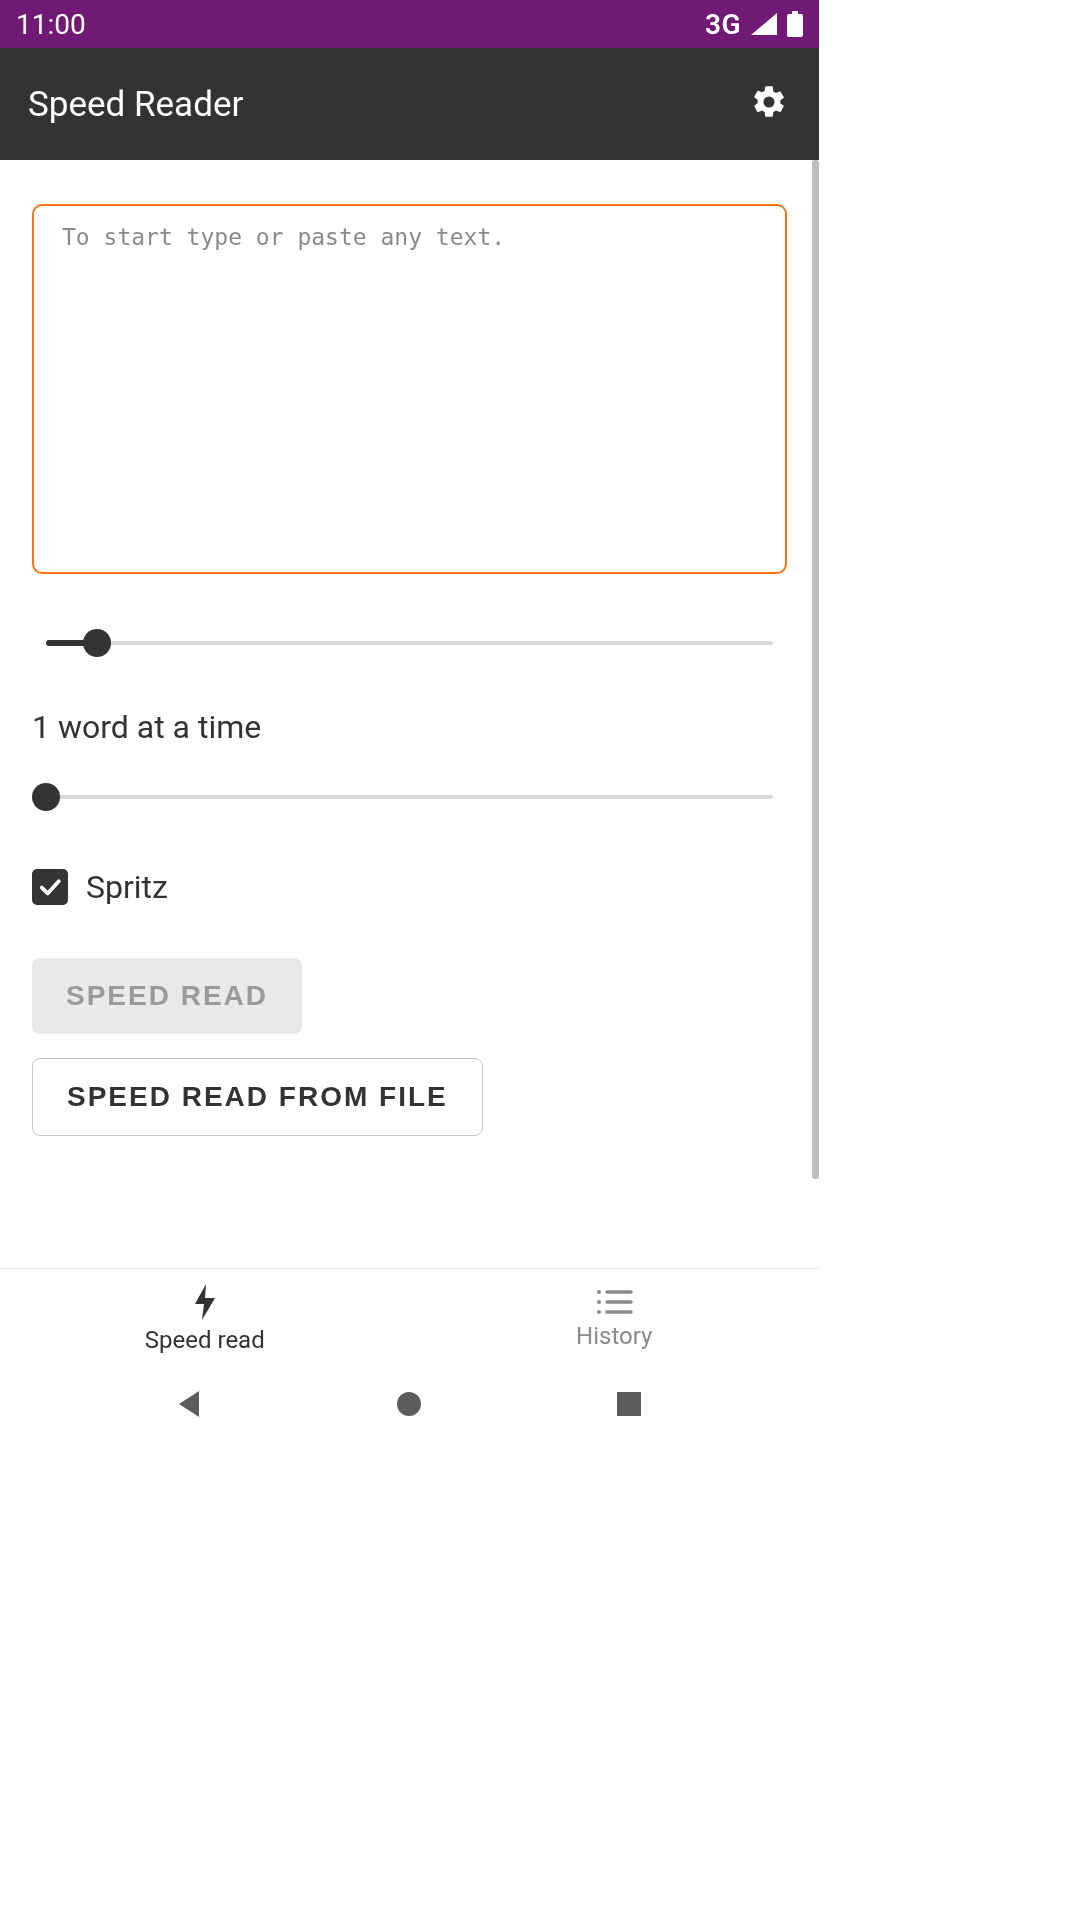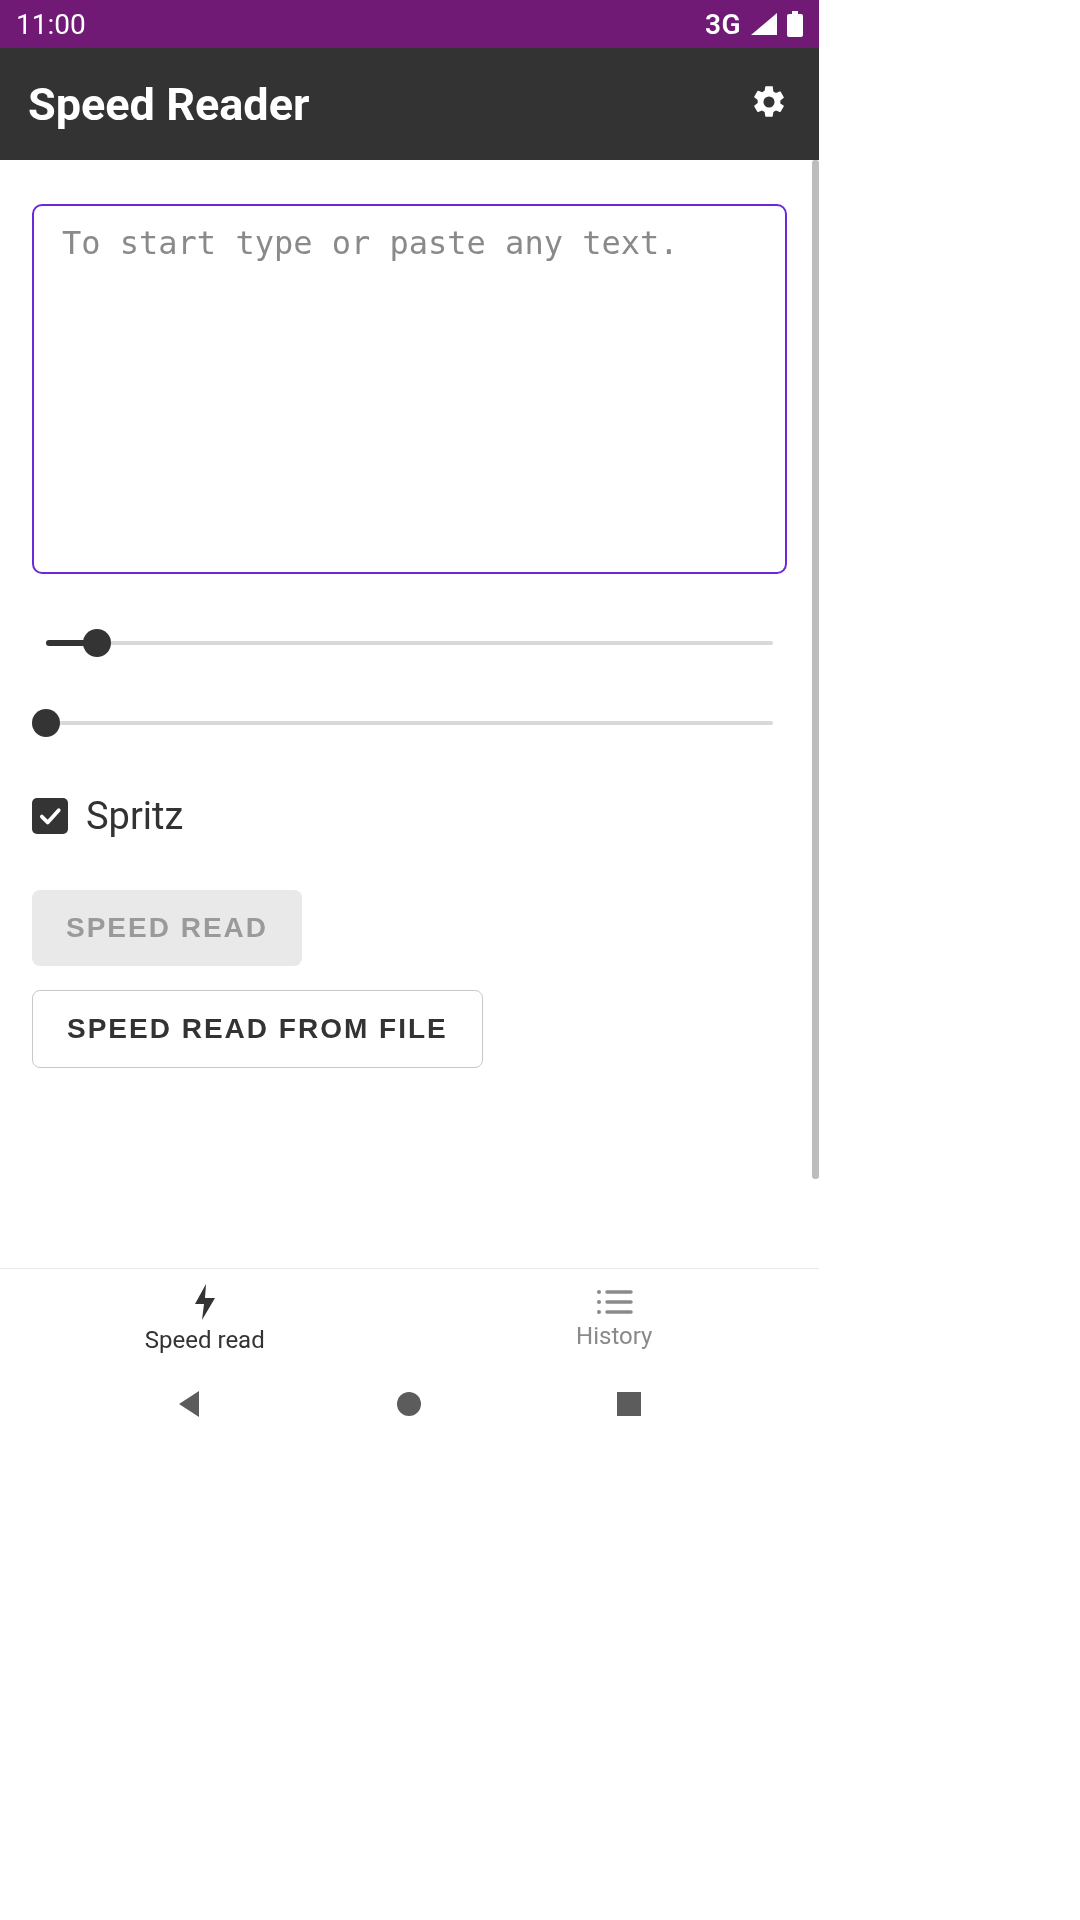--- a/index.html
+++ b/index.html
@@ -12,41 +12,41 @@
   .status-right { display: flex; align-items: center; gap: 10px; }
   .status-right .net { font-size: 28px; font-weight: 600; letter-spacing: 0.5px; }
   .sig-icon, .bat-icon { display: inline-block; }
   .sig-icon svg, .bat-icon svg { display: block; }
 
   .app-bar {
     height: 112px; background: #333333; color: #ffffff;
     display: flex; align-items: center; justify-content: space-between;
     padding: 0 28px;
   }
-  .app-title { font-size: 45px; font-weight: 700; }
+  .app-title { font-size: 35px; font-weight: 400; }
   .gear-btn { width: 44px; height: 44px; display: flex; align-items: center; justify-content: center; cursor: pointer; }
 
   .content {
     padding: 44px 32px 0 32px;
     height: calc(1443px - 48px - 112px - 100px - 75px);
     overflow: hidden; position: relative;
   }
   .scroll-hint {
     position: absolute; right: 0; top: 0; width: 7px; height: 100%;
     background: transparent;
   }
   .scroll-thumb {
     position: absolute; right: 0; top: 0; width: 7px; height: 92%;
     background: #bdbdbd; border-radius: 3px;
   }
 
   .text-input {
     width: 100%; height: 370px;
-    border: 2px solid #6d28d9; border-radius: 10px;
-    padding: 18px 28px; font-size: 32px; color: #333;
+    border: 2px solid #f97316; border-radius: 10px;
+    padding: 18px 28px; font-size: 23px; color: #333;
     resize: none;
   }
   .text-input::placeholder { color: #8a8a8a; }
 
   .slider-block { margin-top: 50px; }
   .slider-label { font-size: 32px; color: #333; margin-bottom: 36px; }
   .slider {
     position: relative; height: 30px; margin: 0 14px;
   }
   .slider-track {
@@ -62,21 +62,21 @@
     background: #343434; border-radius: 50%;
     transform: translate(-50%, -50%);
   }
 
   .check-row { margin-top: 56px; display: flex; align-items: center; gap: 18px; }
   .checkbox {
     width: 36px; height: 36px; background: #343434; border-radius: 5px;
     display: flex; align-items: center; justify-content: center;
   }
   .checkbox svg { display: block; }
-  .check-label { font-size: 38px; color: #333; }
+  .check-label { font-size: 32px; color: #333; }
 
   .btn-col { margin-top: 52px; display: flex; flex-direction: column; gap: 24px; align-items: flex-start; }
   .btn {
     padding: 22px 34px; font-size: 28px; font-weight: 600;
     letter-spacing: 2px; border-radius: 8px; text-transform: uppercase;
     cursor: pointer;
   }
   .btn-disabled {
     background: #e9e9e9; color: #9a9a9a; border: none;
     cursor: not-allowed;
@@ -150,20 +150,21 @@
   <div class="slider-block">
     <div class="slider">
       <div class="slider-track"></div>
       <div class="slider-fill" style="width:7%;"></div>
       <div class="slider-thumb" style="left:7%;"></div>
     </div>
   </div>
 
   
   <div class="slider-block">
+    <div class="slider-label">1 word at a time</div>
     <div class="slider">
       <div class="slider-track"></div>
       <div class="slider-fill" style="width:0%;"></div>
       <div class="slider-thumb" style="left:0%;"></div>
     </div>
   </div>
 
   
   <div class="check-row">
     <div class="checkbox">

